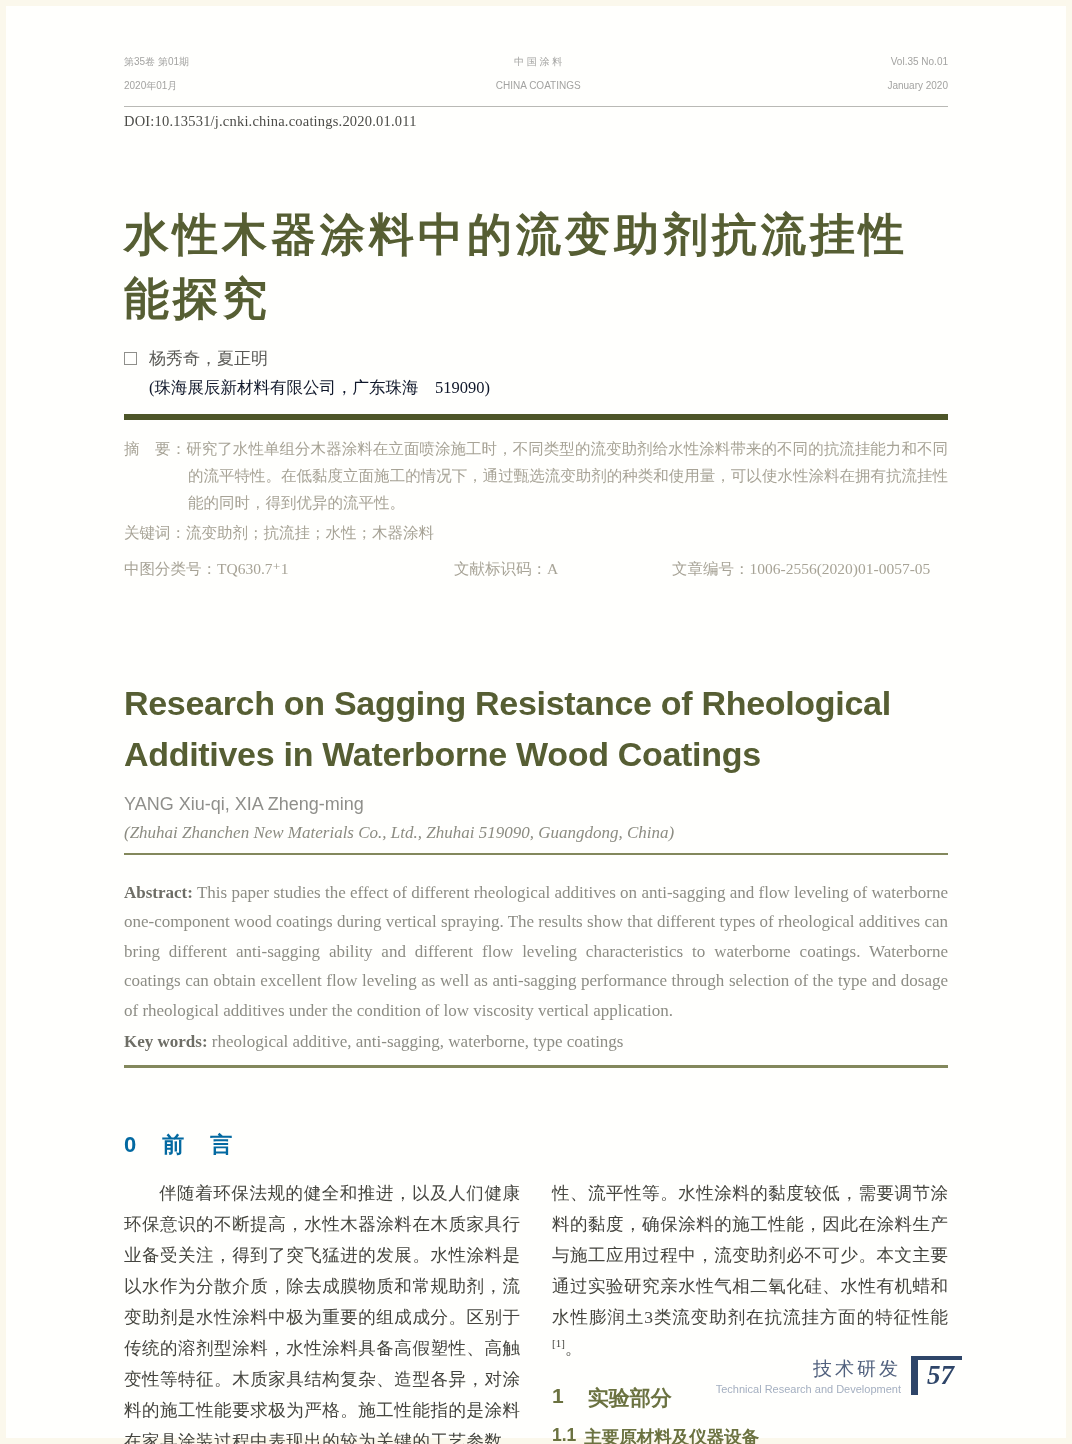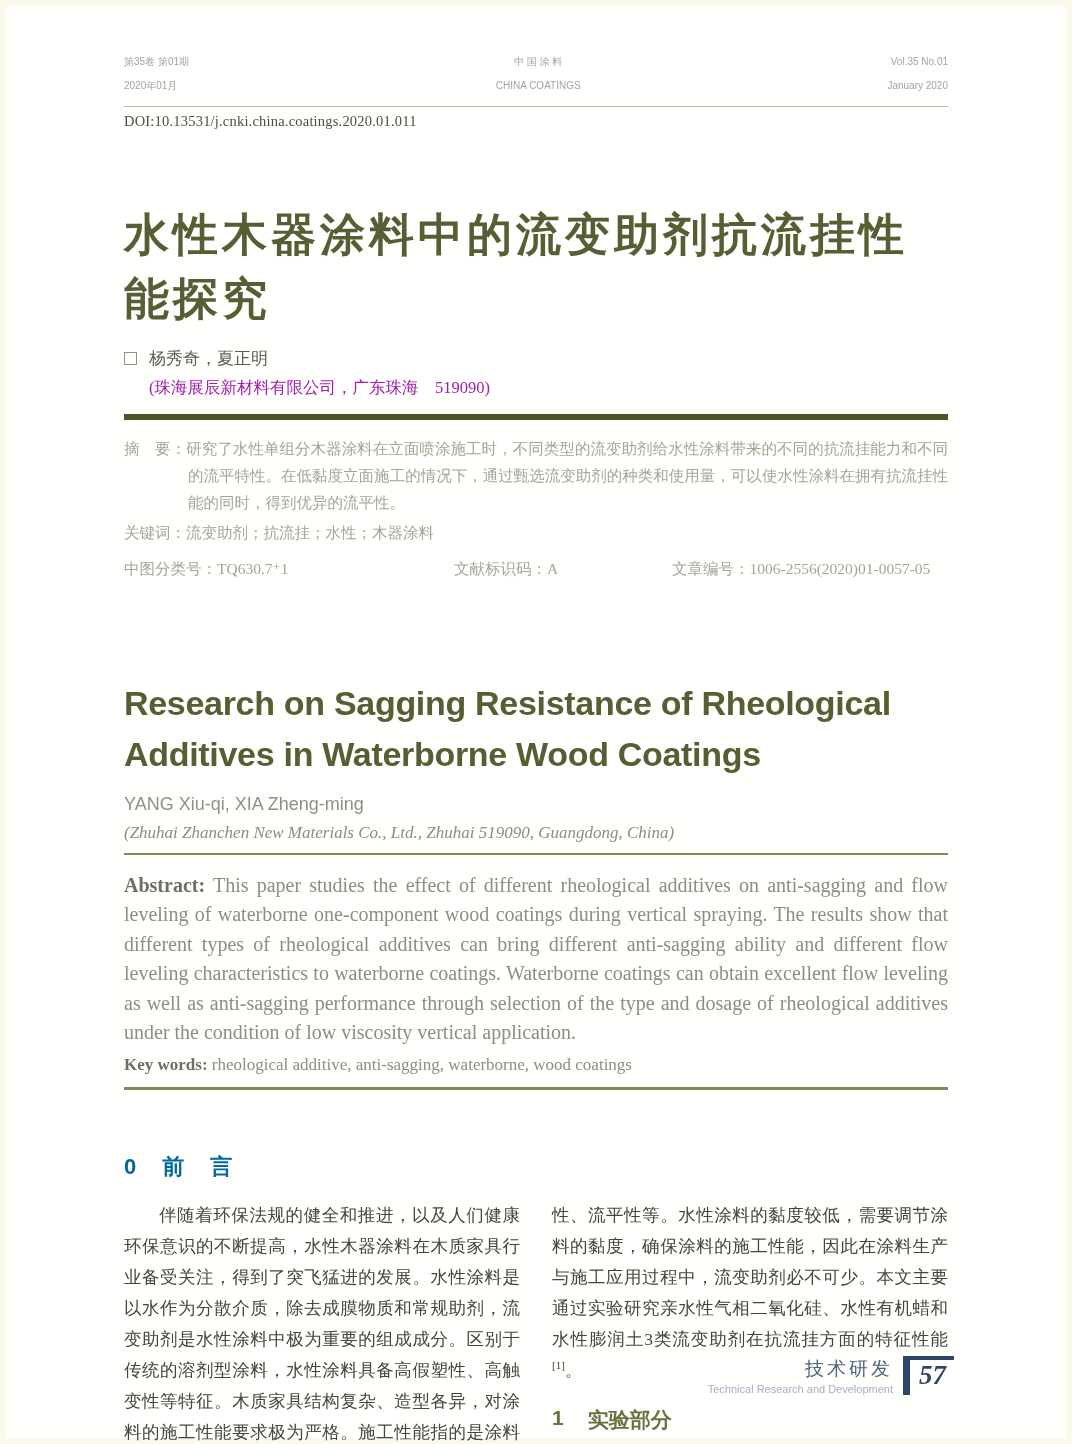--- a/index.html
+++ b/index.html
@@ -64,21 +64,21 @@
     display: inline-block;
     width: 13px;
     height: 13px;
     border: 1.5px solid #8f8f8b;
     background: transparent;
   }
   .affil-zh {
     margin-top: 7px;
     padding-left: 25px;
     font-size: 16.5px;
-    color: #a21caf;
+    color: #0f172a;
   }
   .thick-bar {
     margin-top: 15px;
     height: 6px;
     background: #4d5528;
     border: none;
   }
 
   
   .abstract-zh {
@@ -120,22 +120,22 @@
     font-style: italic;
     font-size: 17px;
     color: #8c8c82;
   }
   .thin-rule {
     border: none;
     border-top: 2px solid #83885c;
     margin-top: 10px;
   }
   .abstract-en {
-    margin-top: 16px;
-    font-size: 20px;
+    margin-top: 23px;
+    font-size: 17px;
     line-height: 29.5px;
     color: #8d8d85;
     text-align: justify;
   }
   .abstract-en .lbl, .kw-en .lbl {
     font-weight: bold;
     color: #6e6e66;
   }
   .kw-en {
     margin-top: 2px;
@@ -198,21 +198,21 @@
     margin-top: 7px;
     text-indent: 2em;
     font-size: 17.5px;
     line-height: 31px;
     color: #45453f;
   }
 
   
   .page-footer {
     position: absolute;
-    right: 112px;
+    right: 104px;
     top: 1350px;
     display: flex;
     align-items: center;
   }
   .footer-col {
     text-align: right;
     margin-right: 10px;
   }
   .footer-col .zh {
     font-size: 19px;
@@ -279,21 +279,21 @@
       <span><span>文章编号：</span><span>1006-2556(2020)01-0057-05</span></span>
     </div>
   </div>
 
   <h2 class="title-en">Research on Sagging Resistance of Rheological Additives in Waterborne Wood Coatings</h2>
   <div class="authors-en">YANG Xiu-qi, XIA Zheng-ming</div>
   <div class="affil-en">(Zhuhai Zhanchen New Materials Co., Ltd., Zhuhai 519090, Guangdong, China)</div>
   <hr class="thin-rule">
 
   <p class="abstract-en"><span class="lbl">Abstract:</span><span> This paper studies the effect of different rheological additives on anti-sagging and flow leveling of waterborne one-component wood coatings during vertical spraying. The results show that different types of rheological additives can bring different anti-sagging ability and different flow leveling characteristics to waterborne coatings. Waterborne coatings can obtain excellent flow leveling as well as anti-sagging performance through selection of the type and dosage of rheological additives under the condition of low viscosity vertical application.</span></p>
-  <p class="kw-en"><span class="lbl">Key words:</span><span> rheological additive, anti-sagging, waterborne, wood coatings</span></p>
+  <p class="kw-en"><span class="lbl">Key words:</span><span> rheological additive, anti-sagging, waterborne, type coatings</span></p>
   <hr class="mid-rule">
 
   <h3 class="sec0-heading">0　前　言</h3>
 
   <div class="columns">
     <div class="col">
       <p class="body-text indent">伴随着环保法规的健全和推进，以及人们健康环保意识的不断提高，水性木器涂料在木质家具行业备受关注，得到了突飞猛进的发展。水性涂料是以水作为分散介质，除去成膜物质和常规助剂，流变助剂是水性涂料中极为重要的组成成分。区别于传统的溶剂型涂料，水性涂料具备高假塑性、高触变性等特征。木质家具结构复杂、造型各异，对涂料的施工性能要求极为严格。施工性能指的是涂料在家具涂装过程中表现出的较为关键的工艺参数，如喷涂雾化性、抗流挂</p>
     </div>
     <div class="col">
       <p class="body-text"><span>性、流平性等。水性涂料的黏度较低，需要调节涂料的黏度，确保涂料的施工性能，因此在涂料生产与施工应用过程中，流变助剂必不可少。本文主要通过实验研究亲水性气相二氧化硅、水性有机蜡和水性膨润土3类流变助剂在抗流挂方面的特征性能</span><sup>[1]</sup><span>。</span></p>

